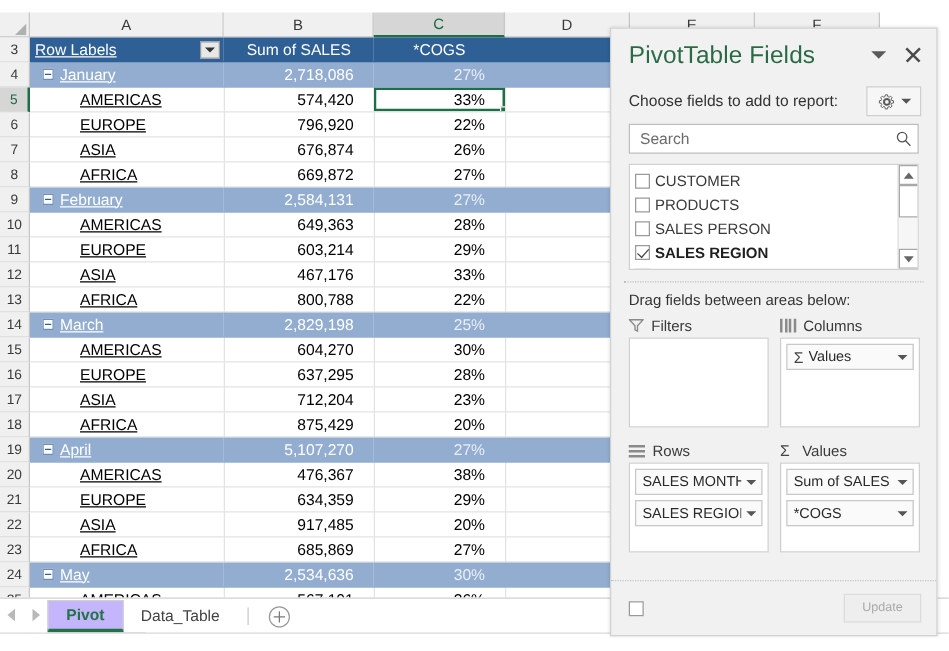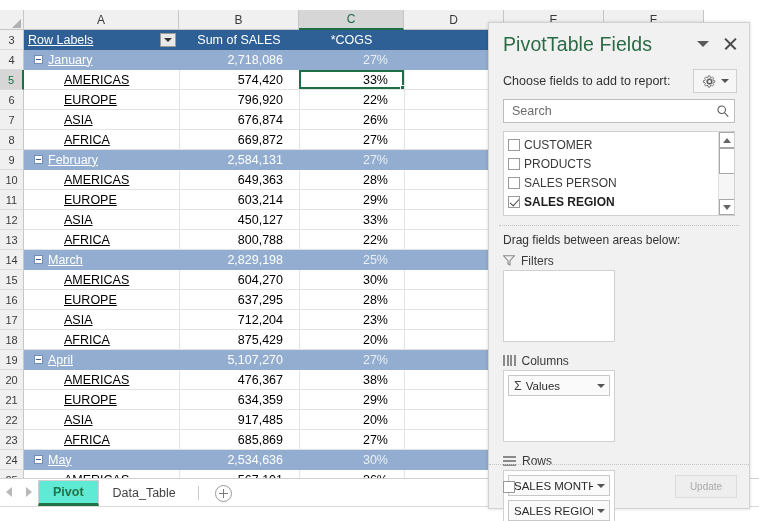--- a/index.html
+++ b/index.html
@@ -117,21 +117,21 @@
   }
   .navarrows { display: flex; align-items: center; height: 28px; padding: 0 6px; gap: 14px; }
   .navarrow { width: 0; height: 0; }
   .nav-l { border-top: 5px solid transparent; border-bottom: 5px solid transparent; border-right: 6px solid #b9b9b9; }
   .nav-r { border-top: 5px solid transparent; border-bottom: 5px solid transparent; border-left: 6px solid #b9b9b9; }
   .tab {
     height: 26px; padding: 0 14px; display: flex; align-items: center;
     font-size: 12.5px; color: #444; background: transparent;
   }
   .tab.active {
-    color: #217346; font-weight: bold; background: #5eead4;
+    color: #217346; font-weight: bold; background: #c4b5fd;
     border-top: 1px solid #d0d0d0; border-left: 1px solid #d0d0d0;
     border-right: 1px solid #d0d0d0;
     border-bottom: 3px solid #217346;
   }
   .tab-sep { width: 1px; height: 14px; background: #cacaca; margin: 0 8px 6px 8px; }
   .addsheet {
     width: 17px; height: 17px; border-radius: 50%; border: 1px solid #9a9a9a;
     position: relative; margin: 0 0 4px 8px;
   }
   .addsheet::before, .addsheet::after {
@@ -218,21 +218,21 @@
   .sb-dn { width:0;height:0;border-left:4px solid transparent;border-right:4px solid transparent;border-top:5px solid #666; }
   .fl-thumb {
     position: absolute; left: 0; top: 16px; width: 16px; height: 26px;
     background: #ffffff; border: 1px solid #a8a8a8;
   }
 
   .dashed-sep { margin: 9px 10px 0 10px; border-top: 1px dotted #c0c0c0; }
   .drag-label { font-size: 12px; color: #333; padding: 7px 0 4px 14px; }
 
   .zones { padding: 0 12px 0 14px; }
-  .zone-row { display: flex; gap: 9px; flex-direction: column; }
+  .zone-row { display: flex; gap: 9px; }
   .zone { width: 112px; }
   .zone-head { display: flex; align-items: center; gap: 6px; height: 19px; }
   .zone-name { font-size: 12px; color: #3a3a3a; }
   .zone-box {
     height: 72px; background: #ffffff; border: 1px solid #d0d0d0;
     padding: 4px 4px 0 4px;
   }
   .pill {
     height: 21px; border: 1px solid #c8c8c8; background: #fafafa;
     display: flex; align-items: center; padding: 0 4px 0 5px;
@@ -399,21 +399,21 @@
         <div class="row det">
           <div class="cell c-a">EUROPE</div>
           <div class="cell c-b">603,214</div>
           <div class="cell c-c">29%</div>
           <div class="cell c-d"></div>
           <div class="cell c-e"></div>
           <div class="cell c-f"></div>
         </div>
         <div class="row det">
           <div class="cell c-a">ASIA</div>
-          <div class="cell c-b">450,127</div>
+          <div class="cell c-b">467,176</div>
           <div class="cell c-c">33%</div>
           <div class="cell c-d"></div>
           <div class="cell c-e"></div>
           <div class="cell c-f"></div>
         </div>
         <div class="row det">
           <div class="cell c-a">AFRICA</div>
           <div class="cell c-b">800,788</div>
           <div class="cell c-c">22%</div>
           <div class="cell c-d"></div>

